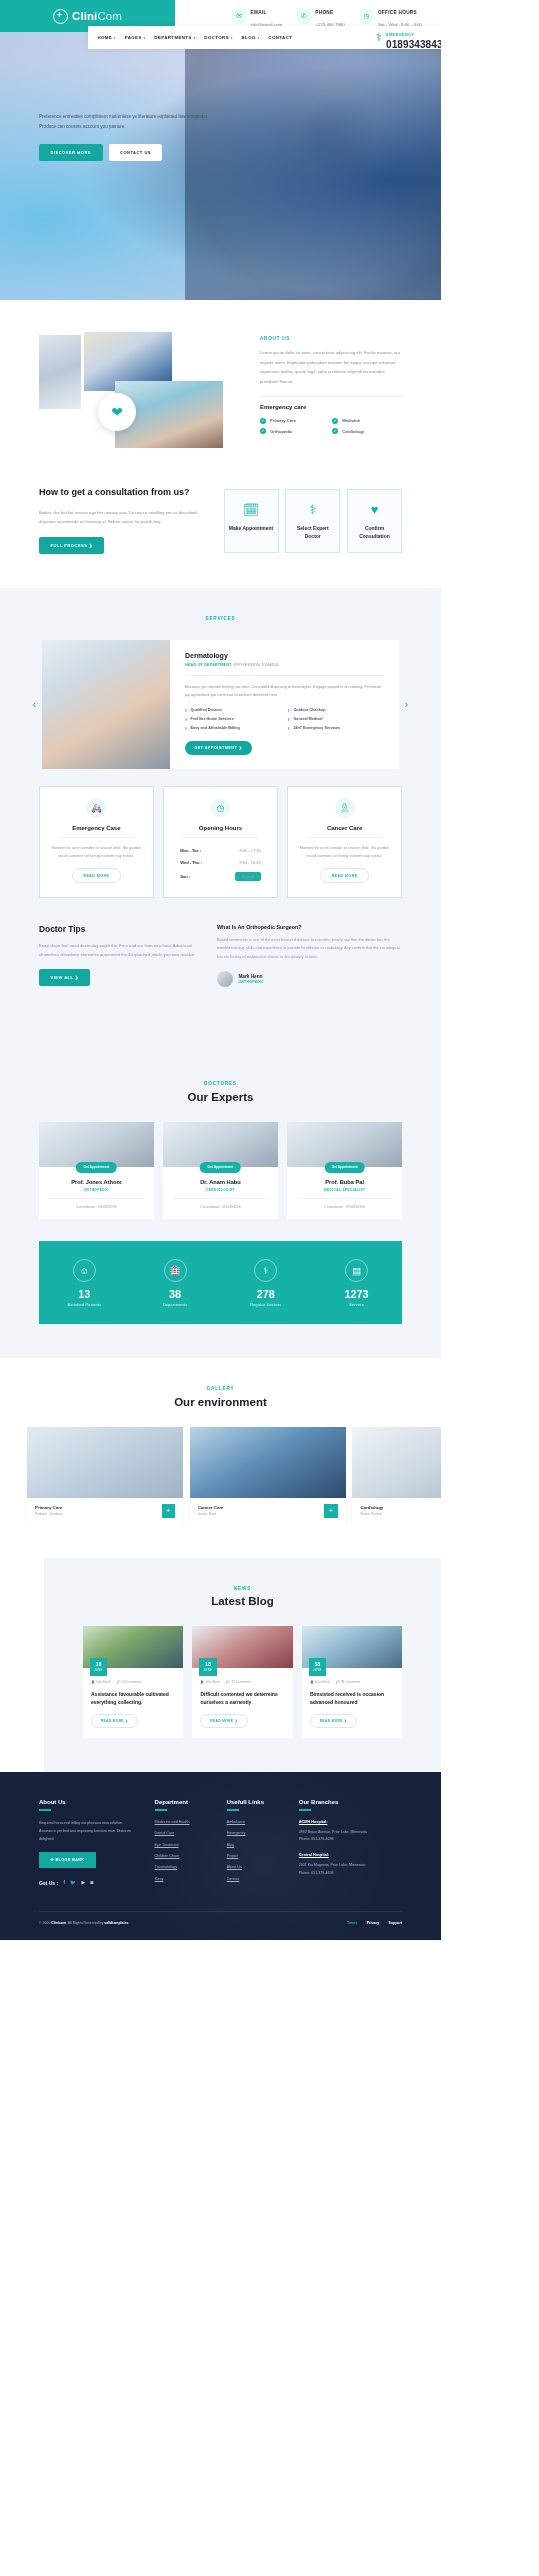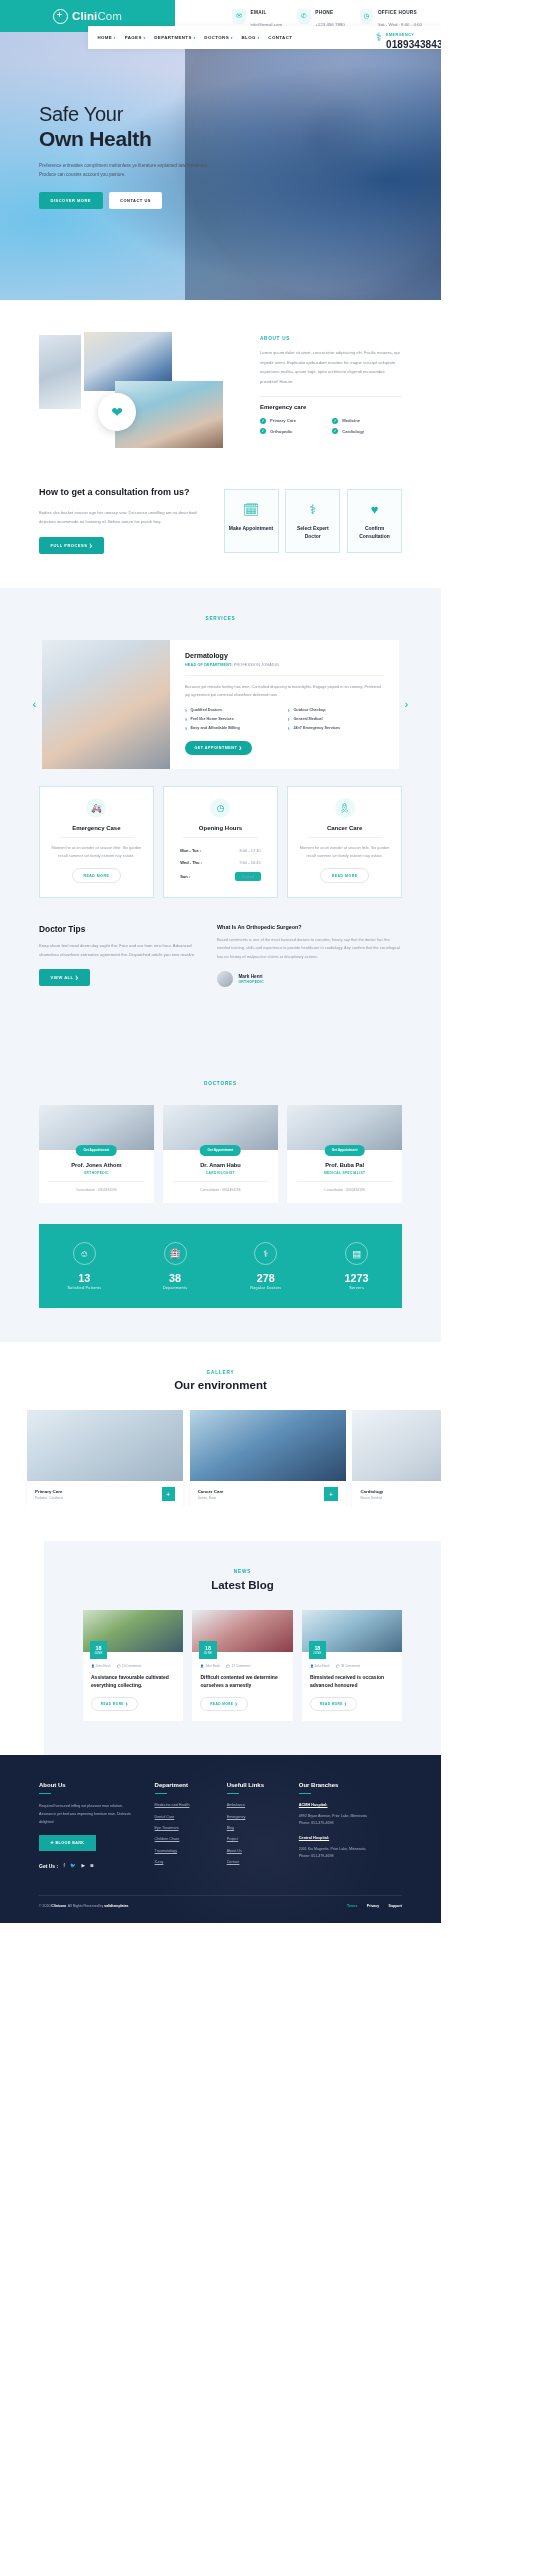--- a/index.html
+++ b/index.html
@@ -248,24 +248,20 @@
       <span class="emerg-ico">⚕</span>
       <span>
         <span class="emerg-l">EMERGENCY</span><br>
         <span class="emerg-n">0189343843</span>
       </span>
     </div>
   </div>
 
   <div class="hero">
     <div class="hero-in">
-      <h1 class="hero-h1">
-        <span>Safe Your</span>
-        <b>Own Health</b>
-      </h1>
       <p class="hero-p">Preference entreaties compliment motionless ye literature explained law remainder. Produce can cousins account you pasture.</p>
       <div class="hero-btns">
         <button class="btn btn-solid">DISCOVER MORE</button>
         <button class="btn btn-ghost">CONTACT US</button>
       </div>
     </div>
   </div>
 
   <div class="about">
     <div class="about-imgs">
@@ -419,20 +415,21 @@
             <div class="tips-name">Mark Henri</div>
             <div class="tips-role">ORTHOPEDIC</div>
           </div>
         </div>
       </div>
     </div>
   </div>
 
   <div class="experts">
     <div class="eyebrow">DOCTORES</div>
+    <div class="sec-title">Our Experts</div>
     <div class="exp-row">
       <div class="exp">
         <div class="exp-img">
             <div class="exp-btn">Get Appointment</div>
           </div>
         <div class="exp-n">Prof. Jones Athom</div>
         <div class="exp-r">ORTHOPEDIC</div>
         <div class="exp-hr"></div>
         <div class="exp-m">Consultation : 0902494196</div>
       </div>

